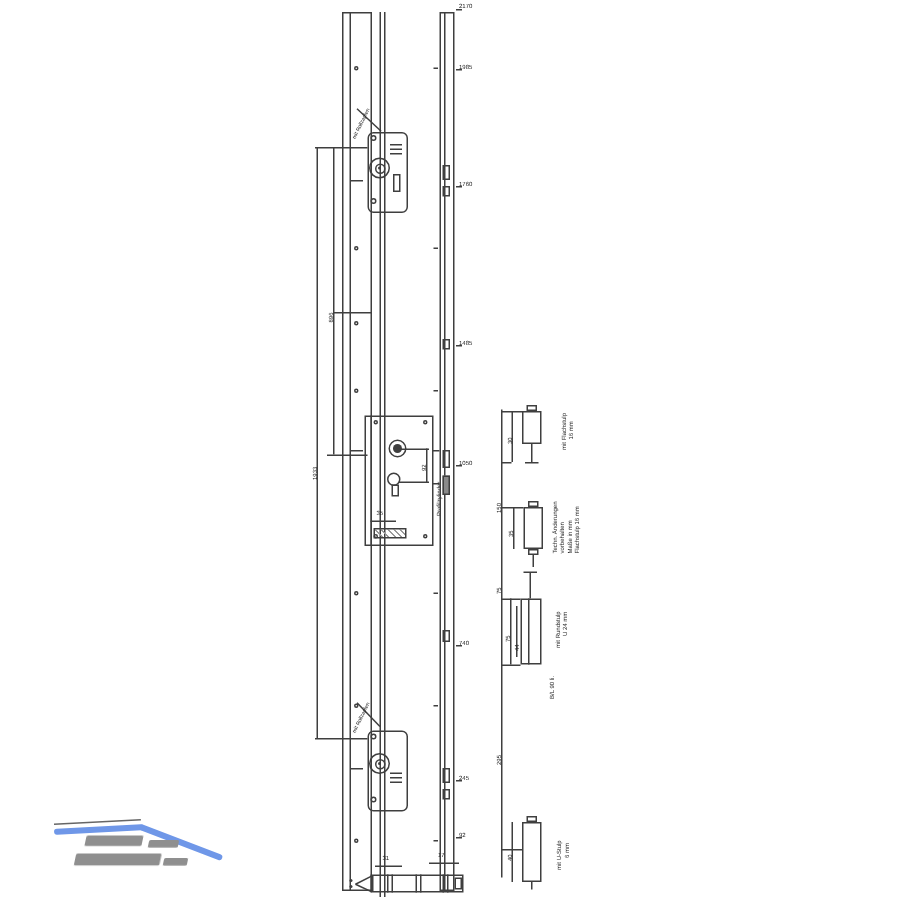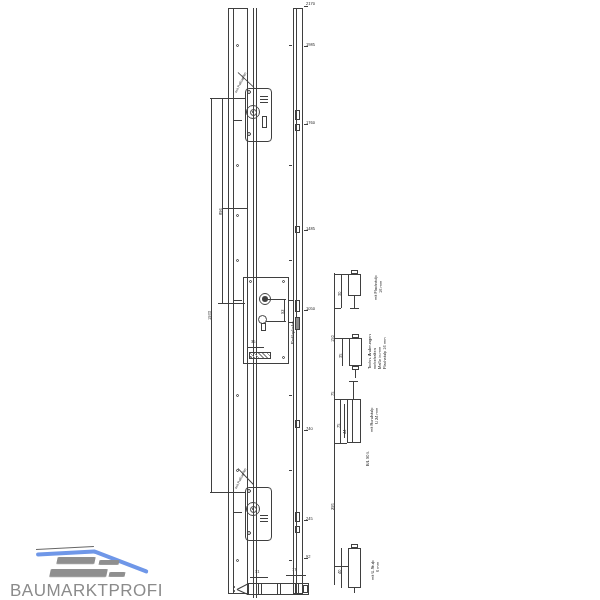--- a/index.html
+++ b/index.html
@@ -204,15 +204,14 @@
   <span class="vt" style="left:371px;top:580px">mit U-Stulp</span>
   <span class="vt" style="left:376px;top:572px">6 mm</span>
 
   <i class="rl" style="left:36px;top:549px;width:58px;transform:rotate(-3deg);background:#666"></i>
   <i class="blue" style="left:36px;top:551px;width:60px;height:4px;transform:rotate(-3deg)"></i>
   <i class="blue" style="left:93px;top:549px;width:59px;height:4px;transform:rotate(21deg);transform-origin:0 50%"></i>
   <i class="smudge" style="left:57px;top:557px;width:38px;height:7px;transform:skewX(-12deg)"></i>
   <i class="smudge" style="left:99px;top:560px;width:20px;height:5px;transform:skewX(-12deg)"></i>
   <i class="smudge" style="left:50px;top:569px;width:57px;height:8px;transform:skewX(-12deg)"></i>
   <i class="smudge" style="left:109px;top:572px;width:16px;height:5px;transform:skewX(-12deg)"></i>
-  <div class="brand">BAUMARKTPROFI</div>
 
 </div>
 
 </body></html>

